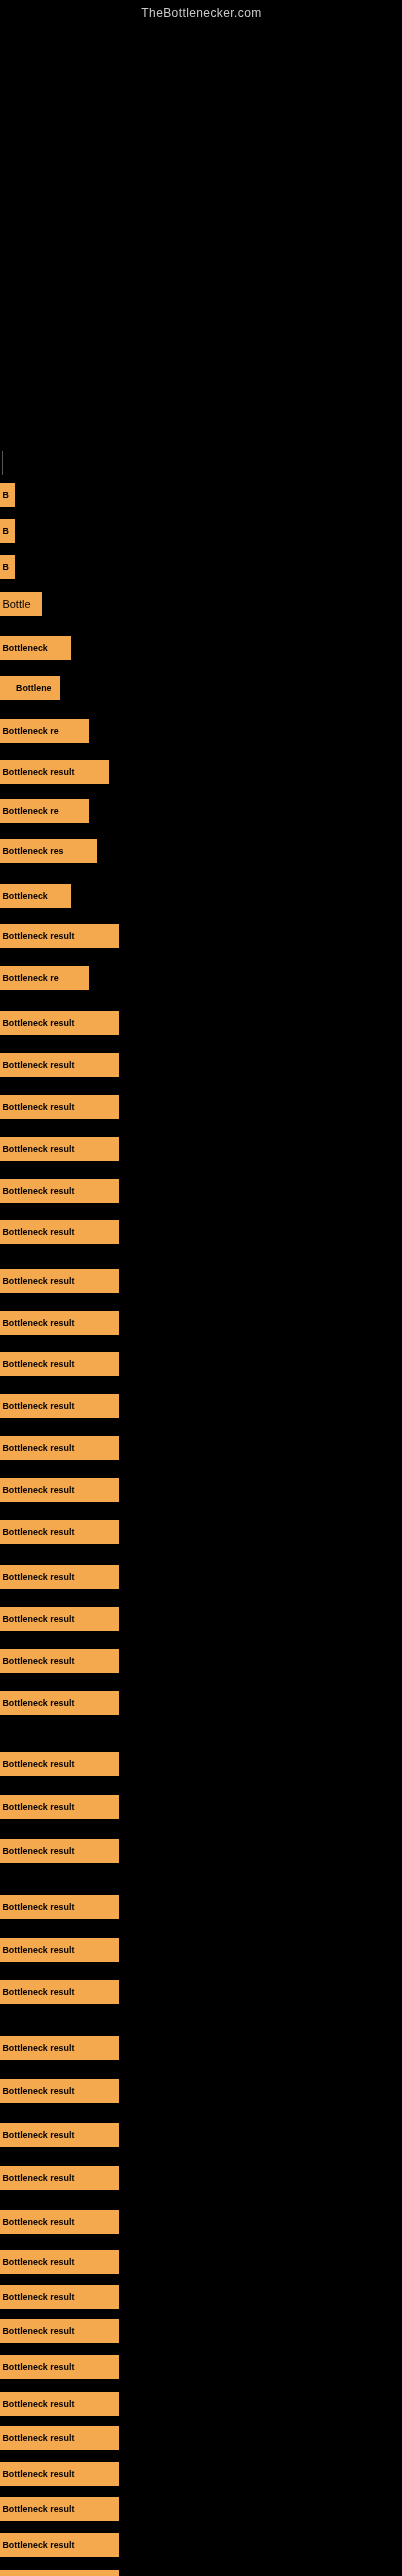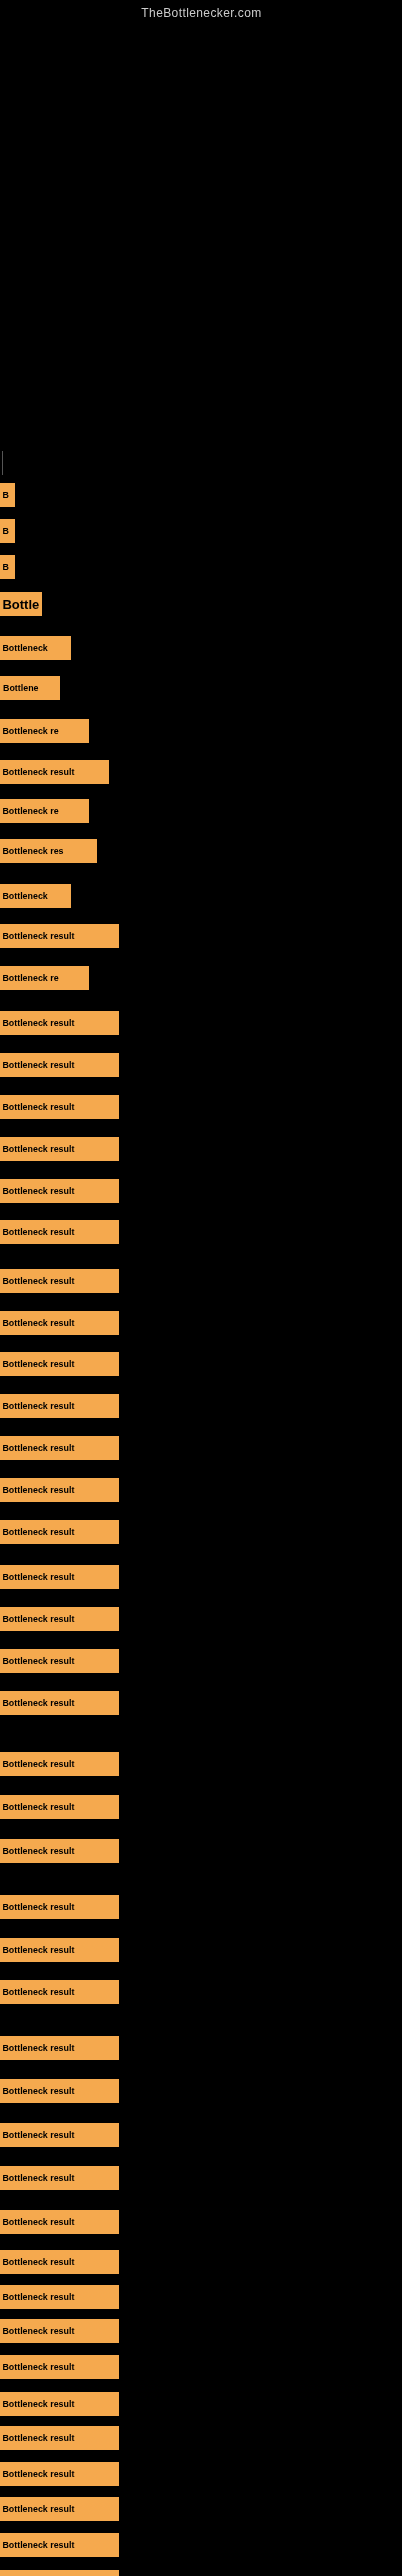--- a/index.html
+++ b/index.html
@@ -48,30 +48,30 @@
         <span style="font-size: 8.9px; font-weight: bold; color: rgb(0, 0, 0);">B</span>
       </div>
     </div>
     <div style="position: absolute; left: 0px; top: 555px; width: 403px; height: 26px;">
       <div style="position: absolute; left: 0px; top: 0px; width: 14.5px; height: 24px; background-color: rgb(245, 169, 78); display: flex; align-items: center; padding-left: 2.4px; overflow: hidden; white-space: nowrap;">
         <span style="font-size: 8.9px; font-weight: bold; color: rgb(0, 0, 0);">B</span>
       </div>
     </div>
     <div style="position: absolute; left: 0px; top: 592px; width: 403px; height: 26px;">
       <div style="position: absolute; left: 0px; top: 0px; width: 42px; height: 24px; background-color: rgb(245, 169, 78); display: flex; align-items: center; padding-left: 2.4px; overflow: hidden; white-space: nowrap;">
-        <span style="font-size: 13px; font-weight: bold; color: rgb(0, 0, 0);">Bottle</span>
+        <span style="font-size: 11px; font-weight: normal; color: rgb(0, 0, 0);">Bottle</span>
       </div>
     </div>
     <div style="position: absolute; left: 0px; top: 636px; width: 403px; height: 26px;">
       <div style="position: absolute; left: 0px; top: 0px; width: 71px; height: 24px; background-color: rgb(245, 169, 78); display: flex; align-items: center; padding-left: 2.4px; overflow: hidden; white-space: nowrap;">
         <span style="font-size: 8.9px; font-weight: bold; color: rgb(0, 0, 0);">Bottleneck</span>
       </div>
     </div>
     <div style="position: absolute; left: 0px; top: 676px; width: 403px; height: 26px;">
-      <div style="position: absolute; left: 0px; top: 0px; width: 60px; height: 24px; background-color: rgb(245, 169, 78); display: flex; align-items: center; padding-left: 3px; overflow: hidden; white-space: nowrap;">
+      <div style="position: absolute; left: 0px; top: 0px; width: 60px; height: 24px; background-color: rgb(245, 169, 78); display: flex; align-items: center; padding-left: 16px; overflow: hidden; white-space: nowrap;">
         <span style="font-size: 8.9px; font-weight: bold; color: rgb(0, 0, 0);">Bottlene</span>
       </div>
     </div>
     <div style="position: absolute; left: 0px; top: 719px; width: 403px; height: 26px;">
       <div style="position: absolute; left: 0px; top: 0px; width: 89px; height: 24px; background-color: rgb(245, 169, 78); display: flex; align-items: center; padding-left: 2.4px; overflow: hidden; white-space: nowrap;">
         <span style="font-size: 8.9px; font-weight: bold; color: rgb(0, 0, 0);">Bottleneck re</span>
       </div>
     </div>
     <div style="position: absolute; left: 0px; top: 760px; width: 403px; height: 26px;">
       <div style="position: absolute; left: 0px; top: 0px; width: 109px; height: 24px; background-color: rgb(245, 169, 78); display: flex; align-items: center; padding-left: 2.4px; overflow: hidden; white-space: nowrap;">

